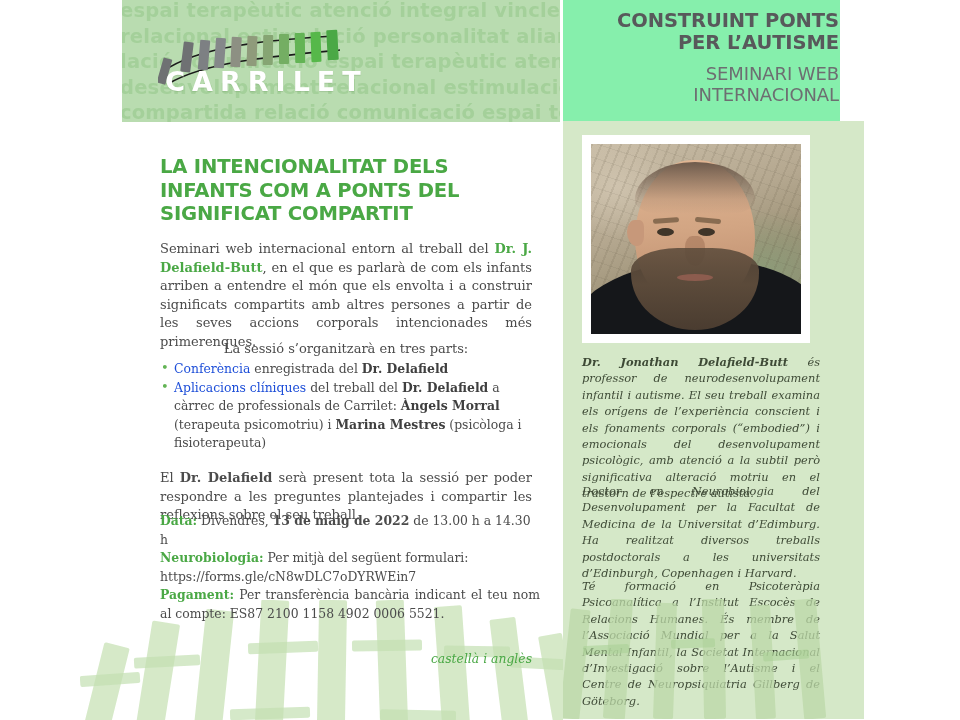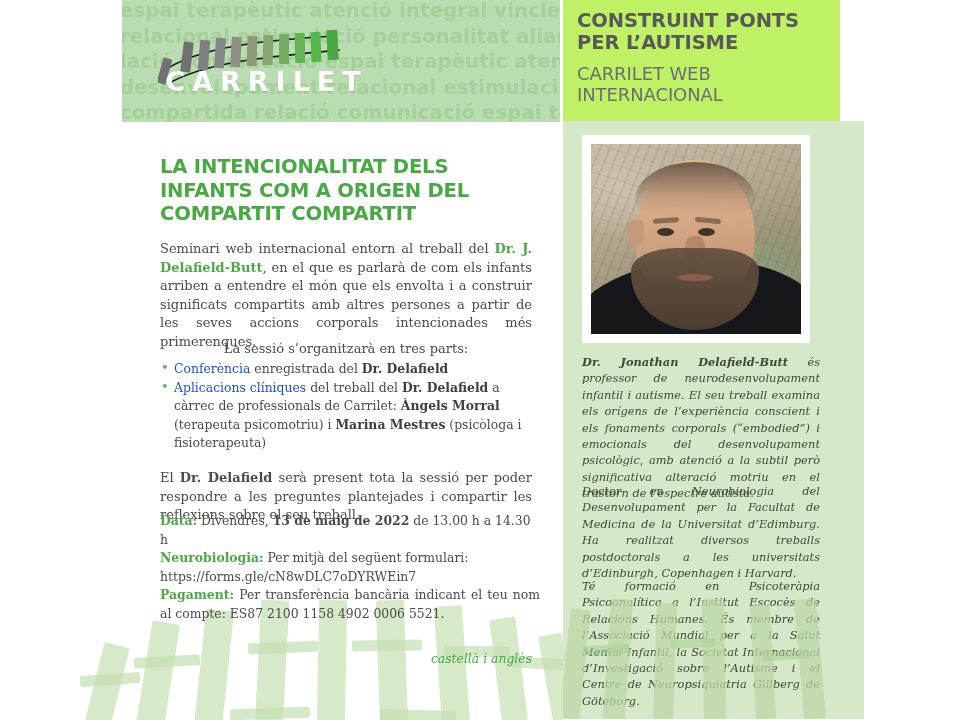--- a/index.html
+++ b/index.html
@@ -71,21 +71,22 @@
     height: 598px;
     background: #d5e8c8;
     overflow: hidden;
   }
   #right-header {
     position: absolute;
     left: 563px;
     top: 0;
     width: 277px;
     height: 126px;
-    background: #bef264;
+    background: #86efac;
+    text-align: right;
   }
   #right-header .h1 {
     position: absolute;
     left: 14px;
     top: 10px;
     width: 262px;
     font-family: "DejaVu Sans", sans-serif;
     font-weight: bold;
     font-size: 19.5px;
     line-height: 22px;
@@ -389,21 +390,21 @@
       <rect x="153" y="8" width="10" height="30" rx="1" fill="#56b84a" transform="rotate(-2 158 23)"></rect>
       <rect x="169" y="6" width="11" height="30" rx="1" fill="#4aa845" transform="rotate(-3 174 21)"></rect>
     </g>
   </svg>
 
   <div id="logo-word">CARRILET</div>
 </div>
 
 <div id="right-header">
   <div class="h1">CONSTRUINT PONTS PER L’AUTISME</div>
-  <div class="h2">CARRILET WEB INTERNACIONAL</div>
+  <div class="h2">SEMINARI WEB INTERNACIONAL</div>
 </div>
 
 <div id="right-panel">
 
   <div id="photo-frame">
     <div id="photo">
       <div class="wall"></div>
       <div class="shoulders"></div>
       <div class="neck"></div>
       <div class="head"></div>
@@ -463,21 +464,21 @@
       <rect x="54" y="56" width="66" height="11" rx="2" transform="rotate(-3 87 61)"></rect>
       <rect x="168" y="42" width="70" height="11" rx="2" transform="rotate(-2 203 47)"></rect>
       <rect x="272" y="40" width="70" height="11" rx="2" transform="rotate(-1 307 45)"></rect>
       <rect x="364" y="46" width="66" height="11" rx="2" transform="rotate(1 397 51)"></rect>
       <rect x="430" y="58" width="62" height="11" rx="2" transform="rotate(3 461 63)"></rect>
       <rect x="150" y="108" width="80" height="11" rx="2" transform="rotate(-2 190 113)"></rect>
       <rect x="300" y="110" width="76" height="11" rx="2" transform="rotate(1 338 115)"></rect>
     </g>
   </svg>
 
-  <div id="main-title">LA INTENCIONALITAT DELS INFANTS COM A ORIGEN DEL COMPARTIT COMPARTIT</div>
+  <div id="main-title">LA INTENCIONALITAT DELS INFANTS COM A PONTS DEL SIGNIFICAT COMPARTIT</div>
 
   <div class="body-p" id="p-intro">
     <span>Seminari web internacional entorn al treball del </span><b class="g">Dr. J. Delafield-Butt</b><span>, en el que es parlarà de com els infants arriben a entendre el món que els envolta i a construir significats compartits amb altres persones a partir de les seves accions corporals intencionades més primerenques.</span>
   </div>
 
   <div class="body-p" id="p-parts-lead">La sessió s’organitzarà en tres parts:</div>
 
   <ul id="bullets">
     <li>
       <span class="gl">Conferència</span><span> enregistrada del </span><b>Dr. Delafield</b>

